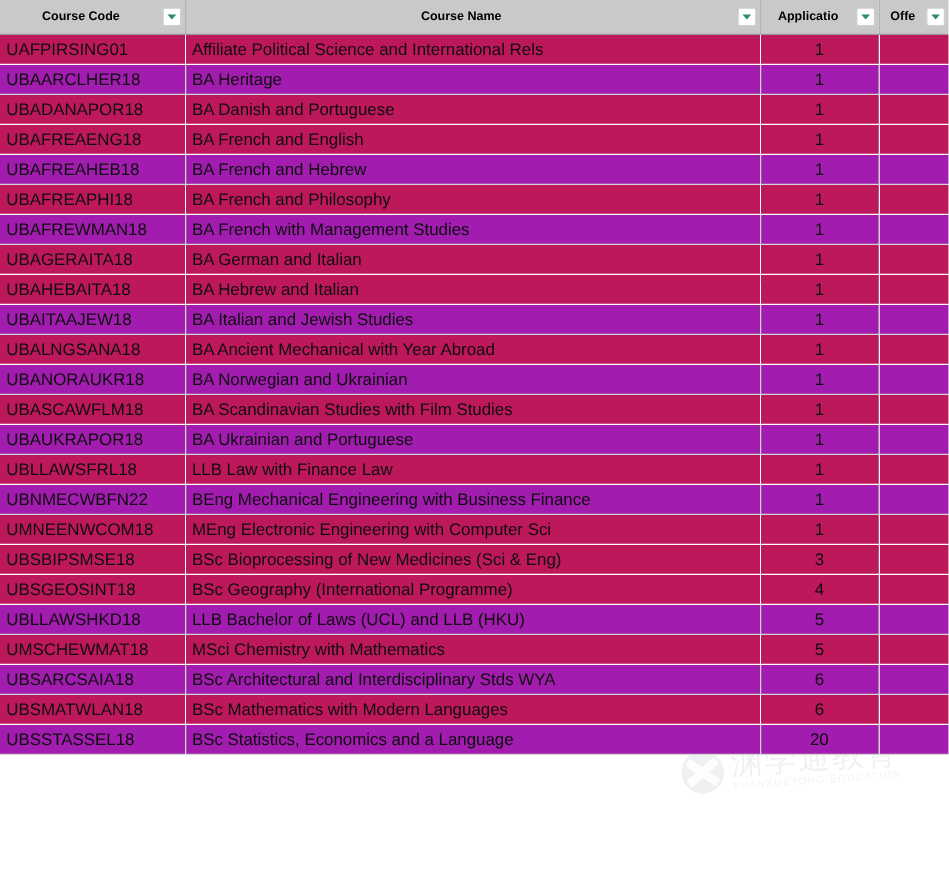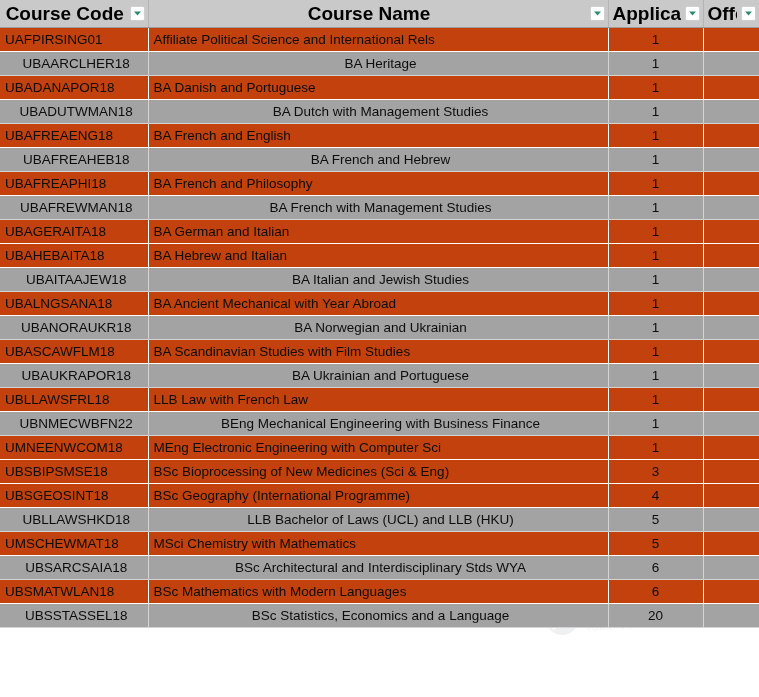--- a/index.html
+++ b/index.html
@@ -82,21 +82,21 @@
   .grid col.c-code { width: 148px; }
   .grid col.c-name { width: 460px; }
   .grid col.c-apps { width: 95px; }
   .grid col.c-offs { width: 56px; }
 
   thead th {
     height: 27px;
     background: #c9c9c9;
     color: #000000;
     font-weight: bold;
-    font-size: 19px;
+    font-size: 10px;
     padding: 0;
     border-right: 1px solid #b4b4b4;
     border-bottom: 1px solid #9c9c9c;
     overflow: hidden;
     white-space: nowrap;
   }
   thead th:last-child { border-right: none; margin-left: 12px; }
   .hdr-inner {
     display: flex;
     align-items: center;
@@ -128,29 +128,28 @@
   tbody td {
     height: 24px;
     padding: 0 0 0 5px;
     font-size: 13.5px;
     white-space: nowrap;
     overflow: hidden;
     box-sizing: border-box;
     background-clip: padding-box;
   }
   tbody tr.band td {
-    background: #c2410c;
+    background: #be185d;
     border-right: 1px solid transparent;
     border-bottom: 1px solid #ffffff;
   }
   tbody tr.plain td {
-    background: #a3a3a3;
+    background: #a21caf;
     border-right: 1px solid #d4d4d4;
     border-bottom: 1px solid #d4d4d4;
-    text-align: center;
   }
   tbody tr.plain td:last-child { border-right: none; }
   tbody tr.band td:last-child { border-right: none; }
   td.num { text-align: center; padding: 0; }
   td.blank { padding: 0; }
 </style>
 </head>
 <body>
 
 <div id="sheet">
@@ -291,26 +290,20 @@
           <td>BA Heritage</td>
           <td class="num">1</td>
           <td class="blank"></td>
         </tr>
         <tr class="band">
           <td>UBADANAPOR18</td>
           <td>BA Danish and Portuguese</td>
           <td class="num">1</td>
           <td class="blank"></td>
         </tr>
-        <tr class="plain">
-          <td>UBADUTWMAN18</td>
-          <td>BA Dutch with Management Studies</td>
-          <td class="num">1</td>
-          <td class="blank"></td>
-        </tr>
         <tr class="band">
           <td>UBAFREAENG18</td>
           <td>BA French and English</td>
           <td class="num">1</td>
           <td class="blank"></td>
         </tr>
         <tr class="plain">
           <td>UBAFREAHEB18</td>
           <td>BA French and Hebrew</td>
           <td class="num">1</td>
@@ -365,21 +358,21 @@
           <td class="blank"></td>
         </tr>
         <tr class="plain">
           <td>UBAUKRAPOR18</td>
           <td>BA Ukrainian and Portuguese</td>
           <td class="num">1</td>
           <td class="blank"></td>
         </tr>
         <tr class="band">
           <td>UBLLAWSFRL18</td>
-          <td>LLB Law with French Law</td>
+          <td>LLB Law with Finance Law</td>
           <td class="num">1</td>
           <td class="blank"></td>
         </tr>
         <tr class="plain">
           <td>UBNMECWBFN22</td>
           <td>BEng Mechanical Engineering with Business Finance</td>
           <td class="num">1</td>
           <td class="blank"></td>
         </tr>
         <tr class="band">

